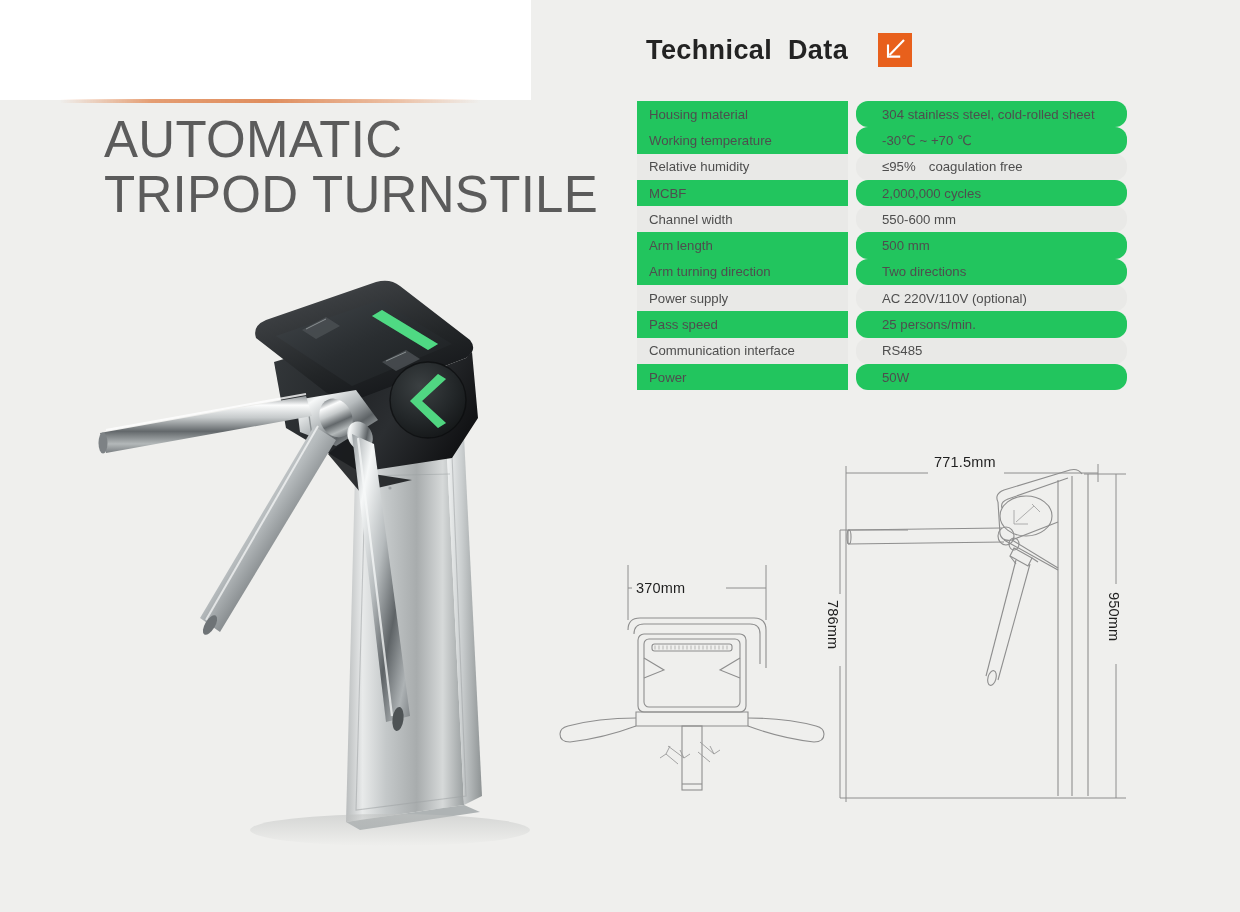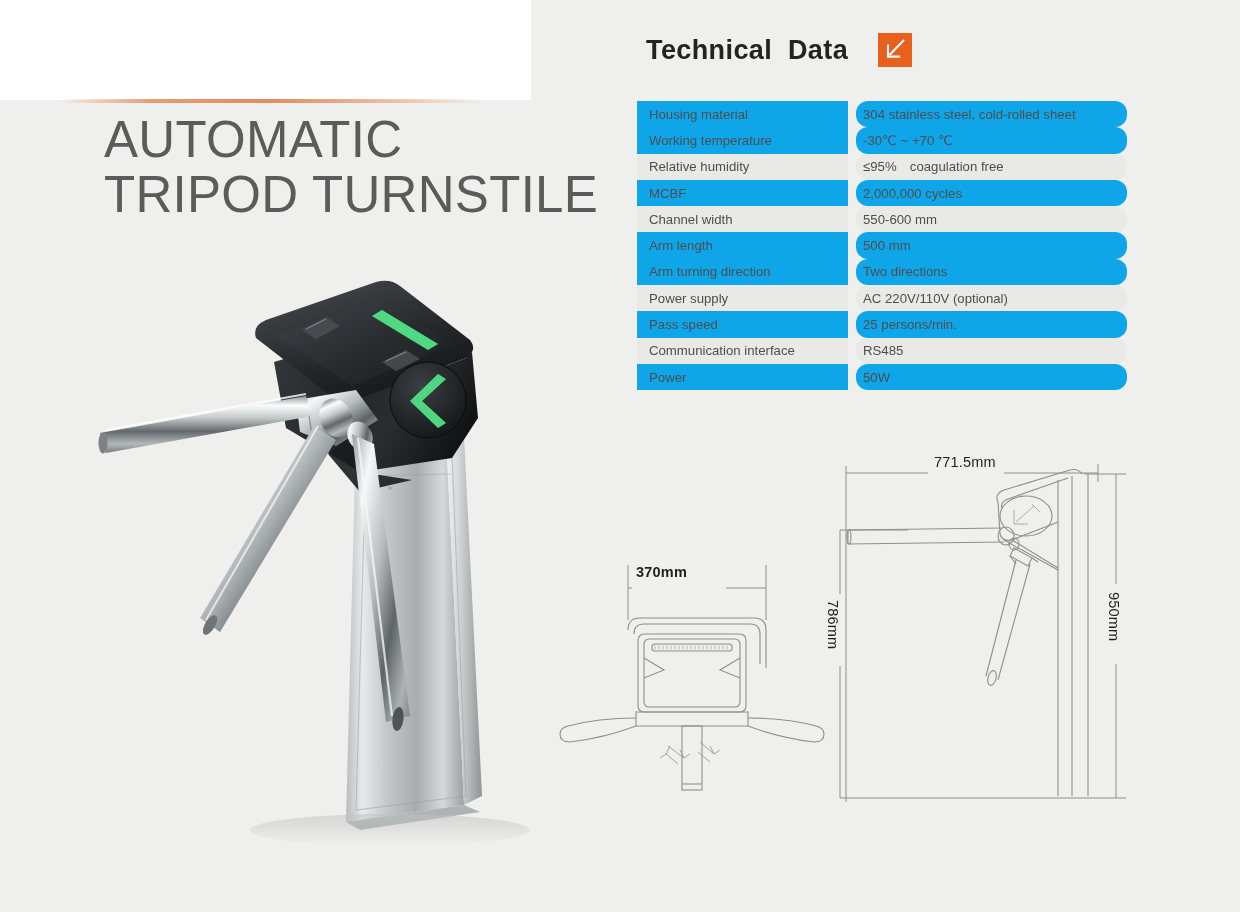--- a/index.html
+++ b/index.html
@@ -65,23 +65,23 @@
     display:flex;height:26.3px;align-items:stretch;
   }
   .spec-row .cellL,.spec-row .cellR{
     display:flex;align-items:center;
     font-size:13.2px;color:#4e4e4e;
   }
   .spec-row .cellL{
     width:211px;padding-left:12px;box-sizing:border-box;
   }
   .spec-row .cellR{
-    width:271px;margin-left:8px;padding-left:7px;box-sizing:border-box;border-radius:12px;
-  }
-  .spec-row.odd .cellL,.spec-row.odd .cellR{background:#0ea5e9;}
+    width:271px;margin-left:8px;padding-left:26px;box-sizing:border-box;border-radius:12px;
+  }
+  .spec-row.odd .cellL,.spec-row.odd .cellR{background:#22c55e;}
   .spec-row.even .cellL,.spec-row.even .cellR{background:#e9e9e7;}
 
   
   .dwg{position:absolute;}
   .dim-label{
     position:absolute;font-size:14.5px;color:#1f1f1f;white-space:nowrap;
     letter-spacing:.2px;
   }
   .dim-label.vert{
     transform-origin:left top;
@@ -293,21 +293,21 @@
         <path d="M292 194 L314 204 L350 476 L326 482 Z" fill="url(#chromeD)"></path>
         <ellipse cx="338" cy="479" rx="12" ry="5.5" fill="#4e5355" transform="rotate(-83 338 479)"></ellipse>
         <path d="M298 198 L332 476" stroke="#f7f9f9" stroke-width="2.2" opacity=".75"></path>
       </g>
 
       <ellipse cx="330" cy="590" rx="140" ry="16" fill="url(#floorShadow)"></ellipse>
     </svg>
   </div>
 
   <div class="dwg" id="front-view">
-    <span class="dim-label" style="left:88px;top:4px;font-weight:bold;">370mm</span>
+    <span class="dim-label" style="left:88px;top:20px;">370mm</span>
     <svg class="draw-svg" width="300" height="235" viewBox="0 0 300 235">
       <g stroke="#8e8e8e" stroke-width="1" fill="none">
 
         <line x1="80" y1="5" x2="80" y2="60"></line>
         <line x1="218" y1="5" x2="218" y2="60"></line>
         <line x1="80" y1="28" x2="84" y2="28"></line>
         <line x1="178" y1="28" x2="218" y2="28"></line>
       </g>
       <g stroke="#8e8e8e" stroke-width="1.1" fill="none">
 

